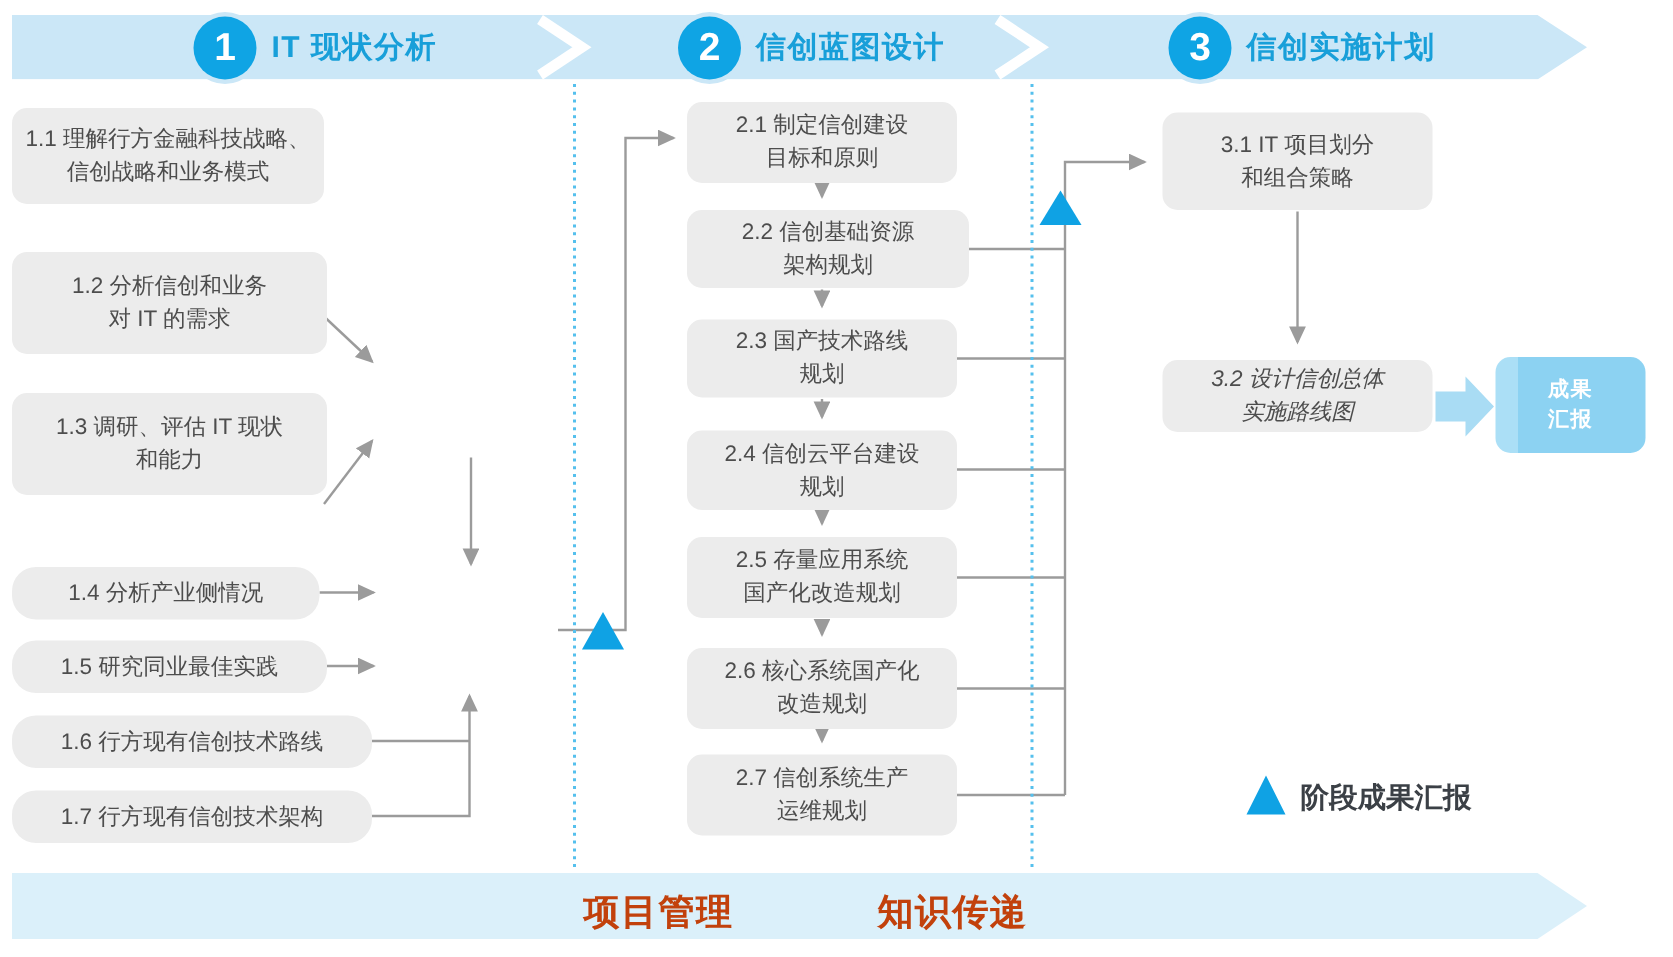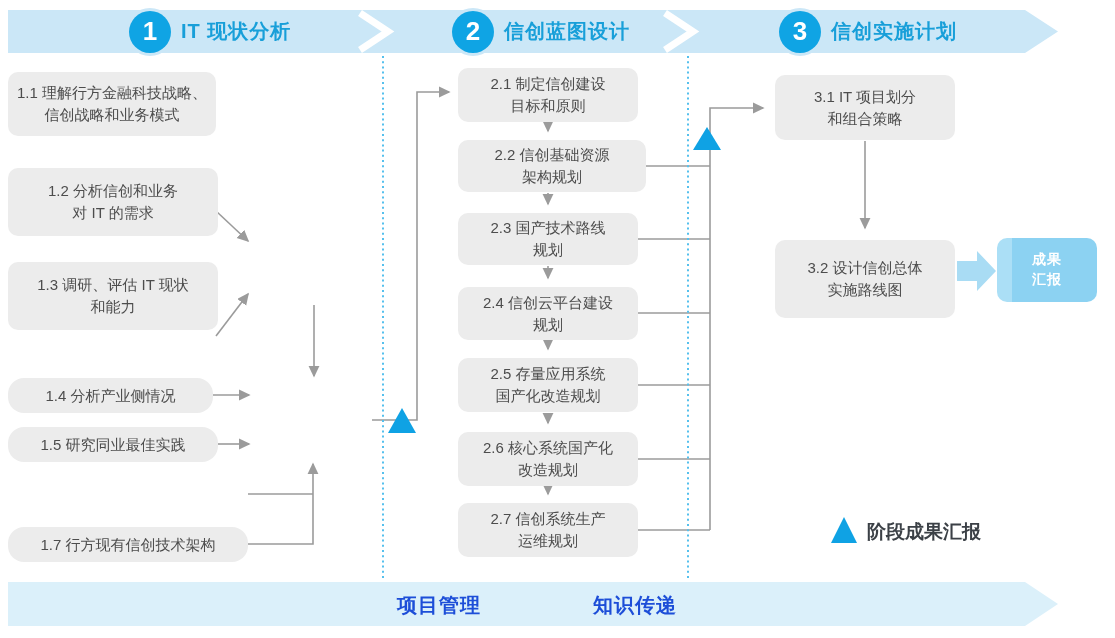--- a/index.html
+++ b/index.html
@@ -37,21 +37,21 @@
     color:#ffffff;font-weight:bold;font-size:14px;line-height:1.4;
     display:flex;align-items:center;justify-content:center;text-align:center;
     white-space:pre-line;z-index:3;letter-spacing:1px;
   }
   
   .legend-label{
     position:absolute;left:867px;top:519px;font-size:19px;font-weight:bold;color:#3B4046;z-index:3;
   }
   .footer-label{
     position:absolute;top:592px;transform:translateX(-50%);
-    font-size:20px;font-weight:bold;color:#1d4ed8;z-index:3;letter-spacing:1px;
+    font-size:24px;font-weight:bold;color:#c2410c;z-index:3;letter-spacing:1px;
   }
   .footer-label.pm{left:439px;}
   .footer-label.kt{left:635px;}
   svg.overlay{position:absolute;left:0;top:0;z-index:2;pointer-events:none;}
 </style>
 </head>
 <body>
 
 <div class="stage">
 
@@ -132,40 +132,41 @@
   </svg>
 
   <div class="gbox" style="left:8px;top:72px;width:208px;height:64px;">1.1 理解行方金融科技战略、
 信创战略和业务模式</div>
   <div class="gbox" style="left:8px;top:168px;width:210px;height:68px;">1.2 分析信创和业务
 对 IT 的需求</div>
   <div class="gbox" style="left:8px;top:262px;width:210px;height:68px;">1.3 调研、评估 IT 现状
 和能力</div>
   <div class="gbox pill" style="left:8px;top:378px;width:205px;height:35px;">1.4 分析产业侧情况</div>
   <div class="gbox pill" style="left:8px;top:427px;width:210px;height:35px;">1.5 研究同业最佳实践</div>
+  <div class="gbox pill" style="left:8px;top:477px;width:240px;height:35px;">1.6 行方现有信创技术路线</div>
   <div class="gbox pill" style="left:8px;top:527px;width:240px;height:35px;">1.7 行方现有信创技术架构</div>
 
   <div class="gbox" style="left:458px;top:68px;width:180px;height:54px;">2.1 制定信创建设
 目标和原则</div>
   <div class="gbox" style="left:458px;top:140px;width:188px;height:52px;">2.2 信创基础资源
 架构规划</div>
   <div class="gbox" style="left:458px;top:213px;width:180px;height:52px;">2.3 国产技术路线
 规划</div>
   <div class="gbox" style="left:458px;top:287px;width:180px;height:53px;">2.4 信创云平台建设
 规划</div>
   <div class="gbox" style="left:458px;top:358px;width:180px;height:54px;">2.5 存量应用系统
 国产化改造规划</div>
   <div class="gbox" style="left:458px;top:432px;width:180px;height:54px;">2.6 核心系统国产化
 改造规划</div>
   <div class="gbox" style="left:458px;top:503px;width:180px;height:54px;">2.7 信创系统生产
 运维规划</div>
 
   <div class="gbox" style="left:775px;top:75px;width:180px;height:65px;">3.1 IT 项目划分
 和组合策略</div>
-  <div class="gbox" style="left:775px;top:240px;width:180px;height:78px;">3.2 设计信创总体
+  <div class="gbox" style="left:775px;top:240px;width:180px;height:48px;font-style:italic;">3.2 设计信创总体
 实施路线图</div>
   <div class="result-box">成果
 汇报</div>
 
   <div class="legend-label">阶段成果汇报</div>
 
   <div class="footer-label pm">项目管理</div>
   <div class="footer-label kt">知识传递</div>
 
 </div>

